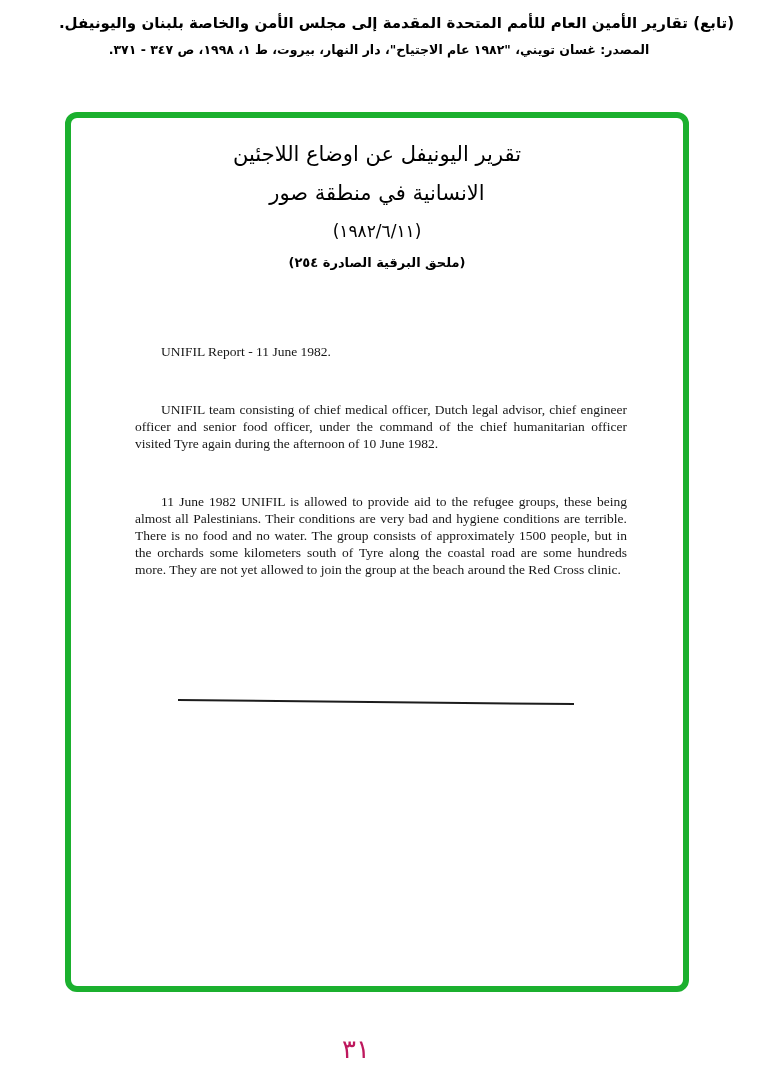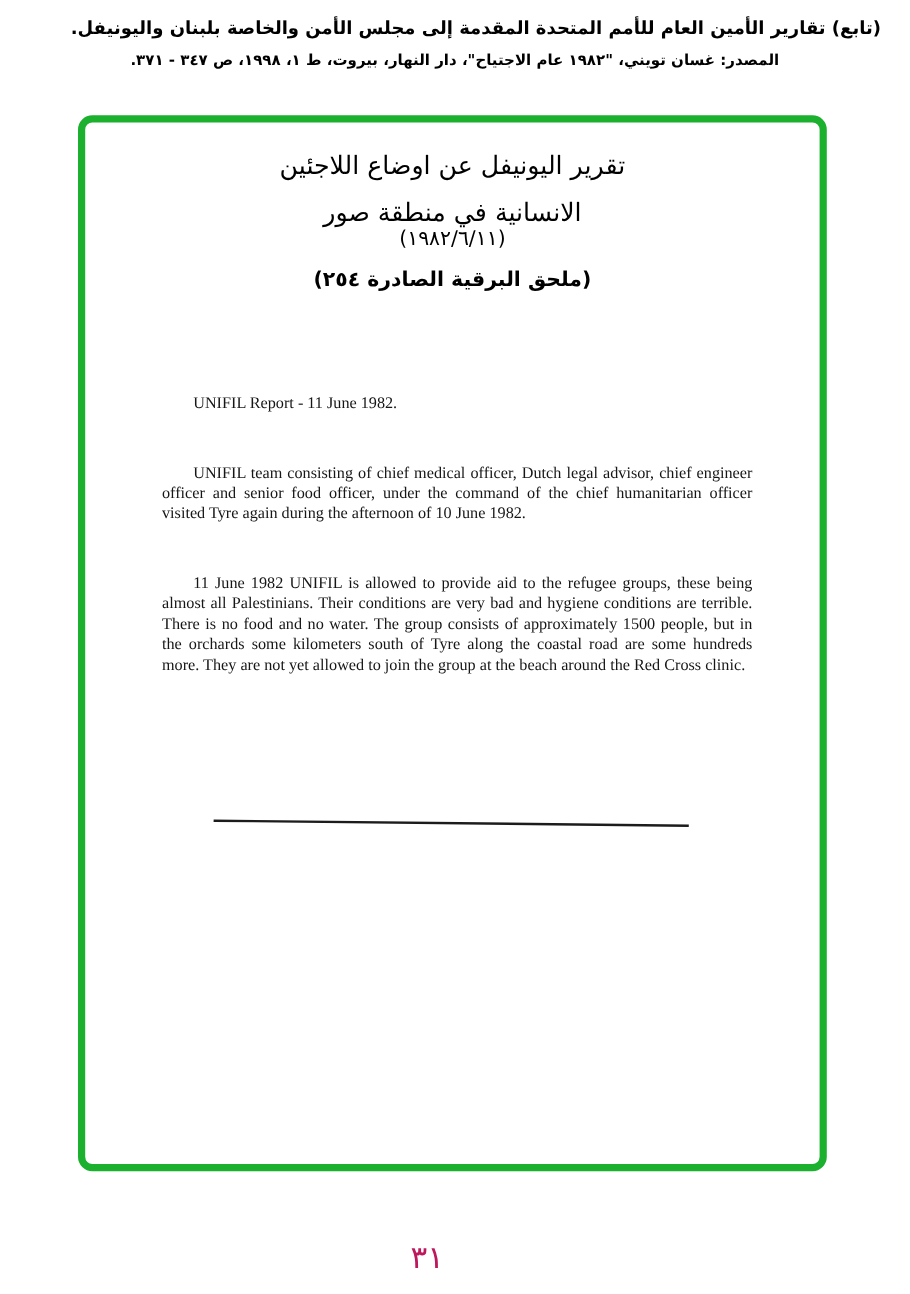--- a/index.html
+++ b/index.html
@@ -32,39 +32,39 @@
   }
   .doc-header .h-line2 {
     font-size: 12.5px;
     font-weight: bold;
     margin-top: 10px;
   }
 
   
   .report-frame {
     position: absolute;
-    left: 65px; top: 96px;
+    left: 65px; top: 112px;
     width: 624px; height: 880px;
     border: 6px solid #1bb02e;
     border-radius: 12px;
     background: #ffffff;
   }
 
   
   .report-title {
     position: absolute;
     top: 24px; left: 0;
     width: 100%;
     text-align: center;
     direction: rtl;
   }
   .report-title .t1 { font-size: 21px; }
   .report-title .t2 { font-size: 21px; margin-top: 15px; }
-  .report-title .t3 { font-size: 17px; letter-spacing: 4px; }
-  .report-title .t4 { font-size: 17px; margin-top: 14px; font-weight: bold; }
+  .report-title .t3 { font-size: 17px; margin-top: 16px; letter-spacing: 4px; }
+  .report-title .t4 { font-size: 13px; margin-top: 14px; font-weight: bold; }
 
   
   .report-body {
     position: absolute;
     top: 184px; left: 64px;
     width: 492px;
     direction: ltr;
     font-family: "Liberation Serif", "DejaVu Serif", serif;
     font-size: 13.5px;
     line-height: 17px;

